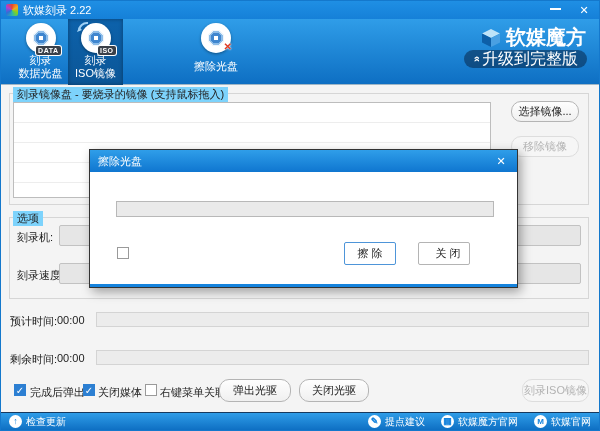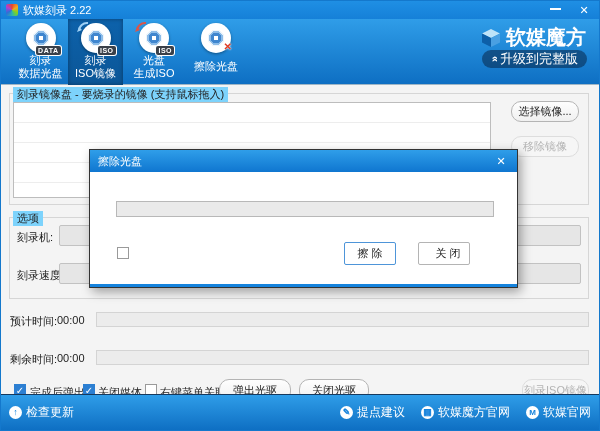--- a/index.html
+++ b/index.html
@@ -34,21 +34,21 @@
   .arc-arrow { position:absolute; left:-4px; top:-3px; }
   .red-x { position:absolute; right:-1px; bottom:1px; color:#e03a22; font-size:10px; font-weight:bold;
     text-shadow:0 0 2px #fff, 0 0 2px #fff; }
   .red-x::before { content:"✕"; }
   .tb-l { line-height:13px; }
   .tb-single { margin-top:7px; }
   
   .brand { position:absolute; right:13px; top:5px; display:flex; align-items:center; gap:5px;
     color:#fff; font-size:20px; font-weight:bold; }
   .upgrade { position:absolute; right:12px; top:31px; height:18px; display:flex; align-items:center; gap:3px;
-    background:rgba(7,38,72,.55); border-radius:9px; padding:0 9px; color:#fff; font-size:13px; }
+    background:rgba(7,38,72,.55); border-radius:9px; padding:0 9px; color:#fff; font-size:16px; }
   .chevron-up { display:inline-block; transform:rotate(-90deg); font-size:11px; font-weight:bold; }
   .chevron-up::before { content:"»"; }
   
   .groupbox { position:absolute; border:1px solid #d6d6d6; }
   .group-legend { position:absolute; font-size:11px; color:#222; background:#7dd3fc; padding:0 4px; }
   .image-group { left:8px; top:92px; width:580px; height:112px; }
   .image-group-legend { left:12px; top:86px; }
   .options-group { left:8px; top:216px; width:580px; height:82px; }
   .options-group-legend { left:12px; top:210px; }
   .listbox { position:absolute; left:12px; top:101px; width:478px; height:96px; background:#fff;
@@ -80,23 +80,23 @@
   .cb.checked { background:#2c7fd2; border-color:#2c7fd2; }
   .cb.checked::before { content:"✓"; color:#fff; font-size:10px; line-height:11px; display:block; text-align:center; }
   .cb-label { position:absolute; font-size:11px; color:#222; }
   .cb1 { left:13px;  top:383px; } .cb1-l { left:29px;  top:384px; }
   .cb2 { left:82px;  top:383px; } .cb2-l { left:97px;  top:384px; }
   .cb3 { left:144px; top:383px; } .cb3-l { left:159px; top:384px; }
   .eject-btn { left:218px; top:378px; width:72px; height:23px; }
   .closedrive-btn { left:298px; top:378px; width:70px; height:23px; }
   .burniso-btn { left:521px; top:378px; width:67px; height:23px; }
   
-  .statusbar { position:absolute; left:0; right:0; bottom:0; height:36px;
+  .statusbar { position:absolute; left:0; right:0; bottom:0; height:18px;
     background:linear-gradient(#2f9de8,#0e6fc3); border-top:1px solid #16395e;
-    display:flex; align-items:center; color:#fff; font-size:12px; }
+    display:flex; align-items:center; color:#fff; font-size:10px; }
   .sb-item { display:flex; align-items:center; gap:4px; }
   .sb-left { position:absolute; left:8px; }
   .sb-right { position:absolute; right:8px; display:flex; gap:16px; }
   .sb-ic { width:13px; height:13px; border-radius:50%; background:#fff; color:#1583dd;
     font-size:9px; line-height:13px; text-align:center; font-weight:bold; }
   .ic-up::before { content:"↑"; }
   .ic-pencil::before { content:"✎"; }
   .ic-grid::before { content:"▦"; }
   .ic-m::before { content:"M"; font-size:8px; }
   
@@ -147,32 +147,20 @@
           <path d="M2 11 A 8 8 0 0 1 11 3" fill="none" stroke="#9fd0f5" stroke-width="2"></path>
           <polygon points="0,12 5,10 2,7" fill="#9fd0f5"></polygon>
         </svg>
         <div class="disc-core"></div>
         <span class="badge">ISO</span>
       </div>
       <div class="tb-l">刻录</div>
       <div class="tb-l">ISO镜像</div>
     </div>
 
-    <div class="tb-btn" style="left:125px;width:56px;">
-      <div class="disc">
-        <svg class="arc-arrow" width="14" height="14" viewBox="0 0 14 14">
-          <path d="M2 11 A 8 8 0 0 1 11 3" fill="none" stroke="#d8564a" stroke-width="2"></path>
-          <polygon points="0,12 5,10 2,7" fill="#d8564a"></polygon>
-        </svg>
-        <div class="disc-core"></div>
-        <span class="badge">ISO</span>
-      </div>
-      <div class="tb-l">光盘</div>
-      <div class="tb-l">生成ISO</div>
-    </div>
 
     <div class="tb-btn" style="left:186px;width:58px;">
       <div class="disc">
         <div class="disc-core"></div>
         <span class="red-x"></span>
       </div>
       <div class="tb-l tb-single">擦除光盘</div>
     </div>
 
     <div class="brand">

